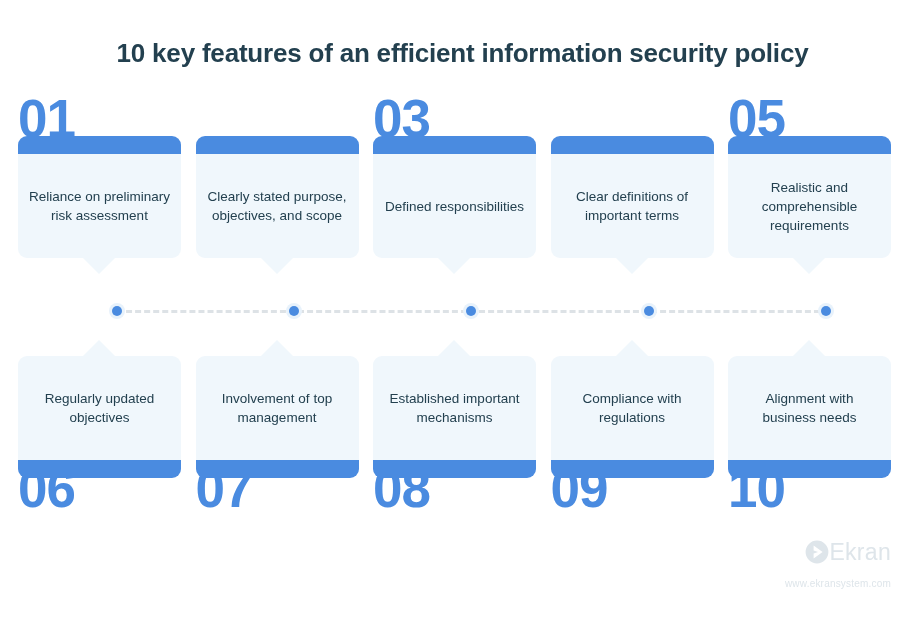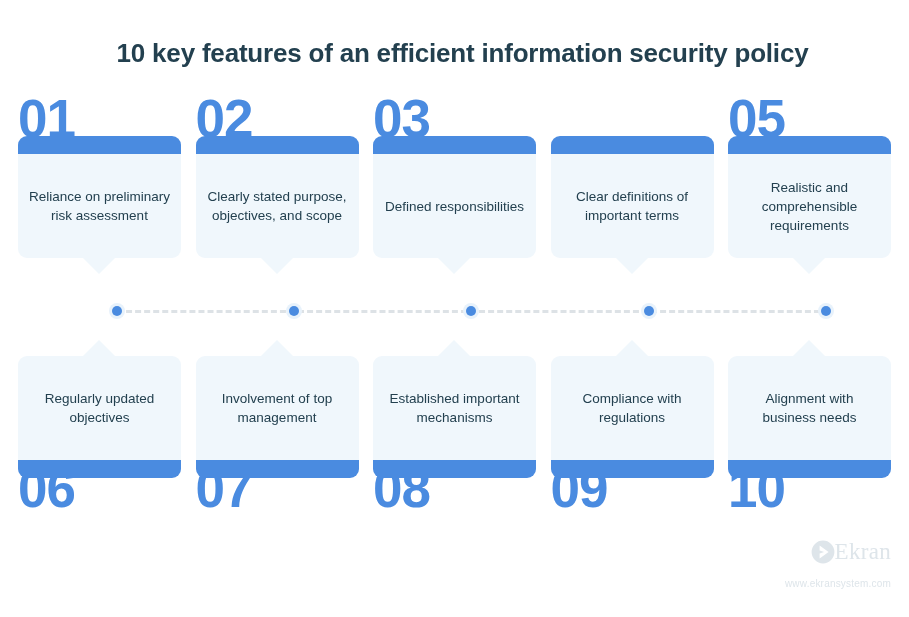--- a/index.html
+++ b/index.html
@@ -175,21 +175,20 @@
     position: absolute;
     right: 18px;
     bottom: 27px;
     width: 124px;
     text-align: right;
   }
   .logo-row {
     display: flex;
     align-items: center;
     justify-content: flex-end;
-    font-family: Liberation Serif, serif;
   }
   .logo-mark {
     width: 24px;
     height: 24px;
     flex: 0 0 24px;
   }
   .logo-word {
     font-size: 23px;
     font-weight: normal;
     letter-spacing: 0.3px;
@@ -214,21 +213,20 @@
   <div class="row row-top" id="top-row">
       <div class="card">
         <div class="num">01</div>
         <div class="bar"></div>
         <div class="body">
           <div class="label">Reliance on preliminary risk assessment</div>
         </div>
         <div class="notch"></div>
       </div>
       <div class="card">
-        <div class="num">02</div>
         <div class="bar"></div>
         <div class="body">
           <div class="label">Clearly stated purpose, objectives, and scope</div>
         </div>
         <div class="notch"></div>
       </div>
       <div class="card">
         <div class="num">03</div>
         <div class="bar"></div>
         <div class="body">

